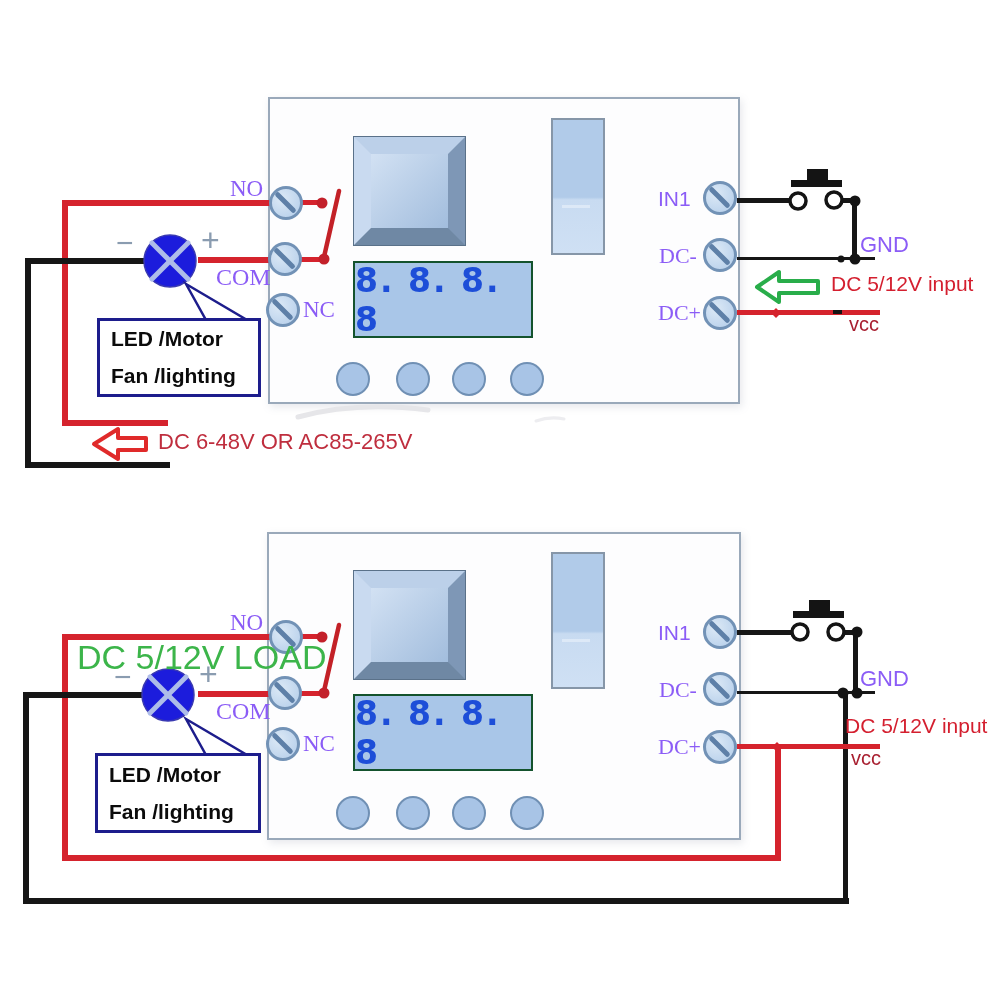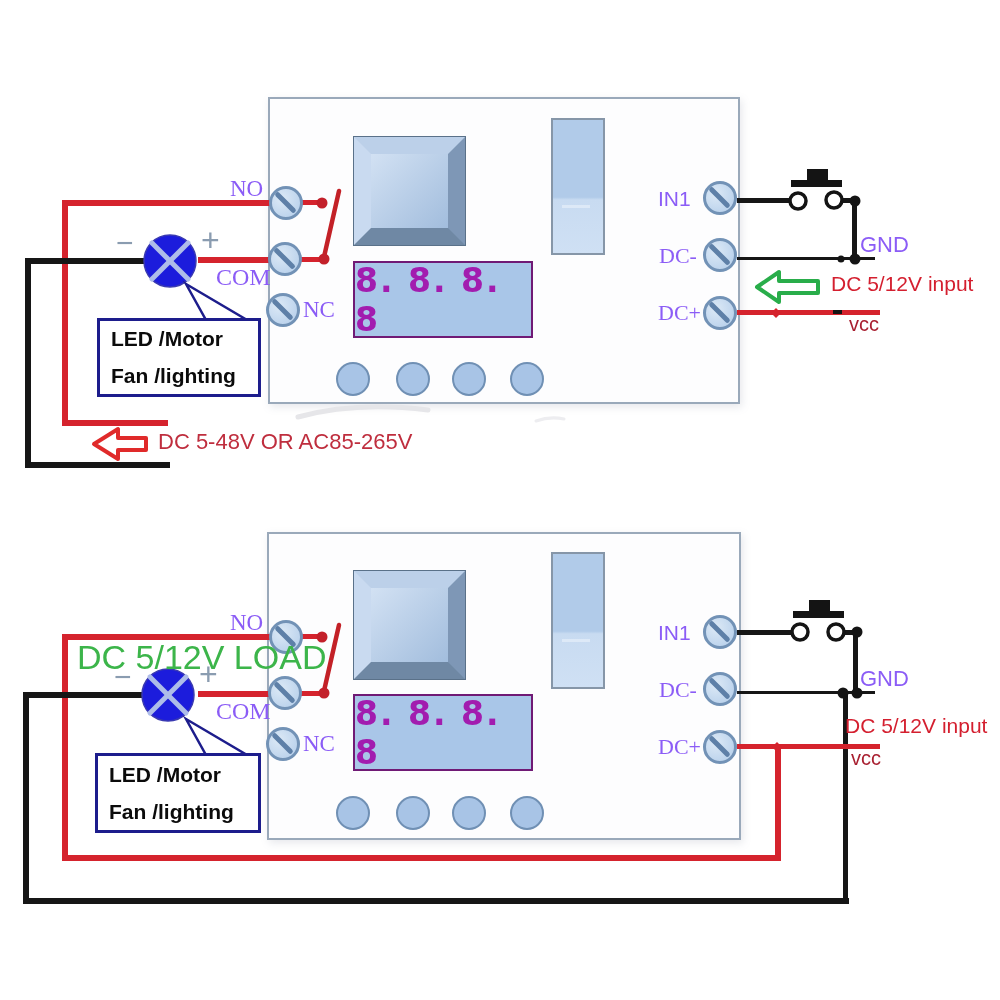--- a/index.html
+++ b/index.html
@@ -15,21 +15,21 @@
   .relay{position:absolute;z-index:3;border:1px solid #5a7189;}
   .relay-bevel{width:100%;height:100%;box-sizing:border-box;border:17px solid;
       border-color:#bcd0e9 #7e97b6 #6f88a4 #c9daf0;
       background:linear-gradient(135deg,#d2e1f3 0%,#a2bddd 100%);}
   
   .vcomp{position:absolute;z-index:3;width:50px;height:133px;border:2px solid #8696a8;
       background:linear-gradient(180deg,#b1cbe9 0%,#b1cbe9 58%,#c8dbf1 60%,#cfe0f4 100%);}
   .vcomp::after{content:"";position:absolute;left:18%;top:64%;width:55%;height:3px;background:#dde9f7;}
   
   .display7{position:absolute;z-index:3;width:176px;height:73px;background:#a9c6e8;
-      border:2px solid #701a75;color:#a21caf;display:flex;align-items:center;justify-content:center;
+      border:2px solid #14532d;color:#1d4ed8;display:flex;align-items:center;justify-content:center;
       font-family:"DejaVu Sans",sans-serif;font-size:33px;font-weight:600;letter-spacing:2px;}
   
   .pbtn{position:absolute;z-index:3;width:30px;height:30px;border-radius:50%;
       background:#a8c4e6;border:2px solid #7090b4;}
   
   .screw{position:absolute;z-index:4;width:28px;height:28px;border:3px solid #7292b6;border-radius:50%;
       background:radial-gradient(circle at 35% 35%,#dce9f6,#b2cce9);}
   .screw::after{content:"";position:absolute;top:11px;left:0px;width:27px;height:5px;background:#5e80a8;
       border-radius:3px;transform:rotate(45deg);}
   
@@ -86,21 +86,21 @@
 
     <div class="lbl serif" style="left:230px;top:176px;">NO</div>
     <div class="lbl serif" style="left:216px;top:264px;font-size:24px;">COM</div>
     <div class="lbl serif" style="left:303px;top:297px;">NC</div>
     <div class="lbl sansb" style="left:658px;top:187px;font-size:21px;">IN1</div>
     <div class="lbl serif" style="left:659px;top:243px;font-size:22px;">DC-</div>
     <div class="lbl serif" style="left:658px;top:300px;font-size:22px;">DC+</div>
     <div class="lbl sansb" style="left:860px;top:232px;font-size:22px;">GND</div>
     <div class="lbl sansb" style="left:831px;top:272px;font-size:21px;color:#d41f2f;">DC 5/12V input</div>
     <div class="lbl sansb" style="left:849px;top:313px;font-size:20px;color:#a81f30;">vcc</div>
-    <div class="lbl sansb" style="left:158px;top:429px;font-size:22px;color:#bf2e3e;">DC 5-48V OR AC85-265V</div>
+    <div class="lbl sansb" style="left:158px;top:429px;font-size:22px;color:#bf2e3e;">DC 6-48V OR AC85-265V</div>
     <div class="lbl sansb" style="left:116px;top:226px;font-size:30px;color:#8a9cb0;">−</div>
     <div class="lbl sansb" style="left:201px;top:222px;font-size:32px;color:#8a9cb0;">+</div>
 
     <div class="loadbox" style="left:97px;top:318px;width:147px;height:73px;">
       <span>LED /Motor</span>
       <span>Fan /lighting</span>
     </div>
   </section>
 
   <section>

